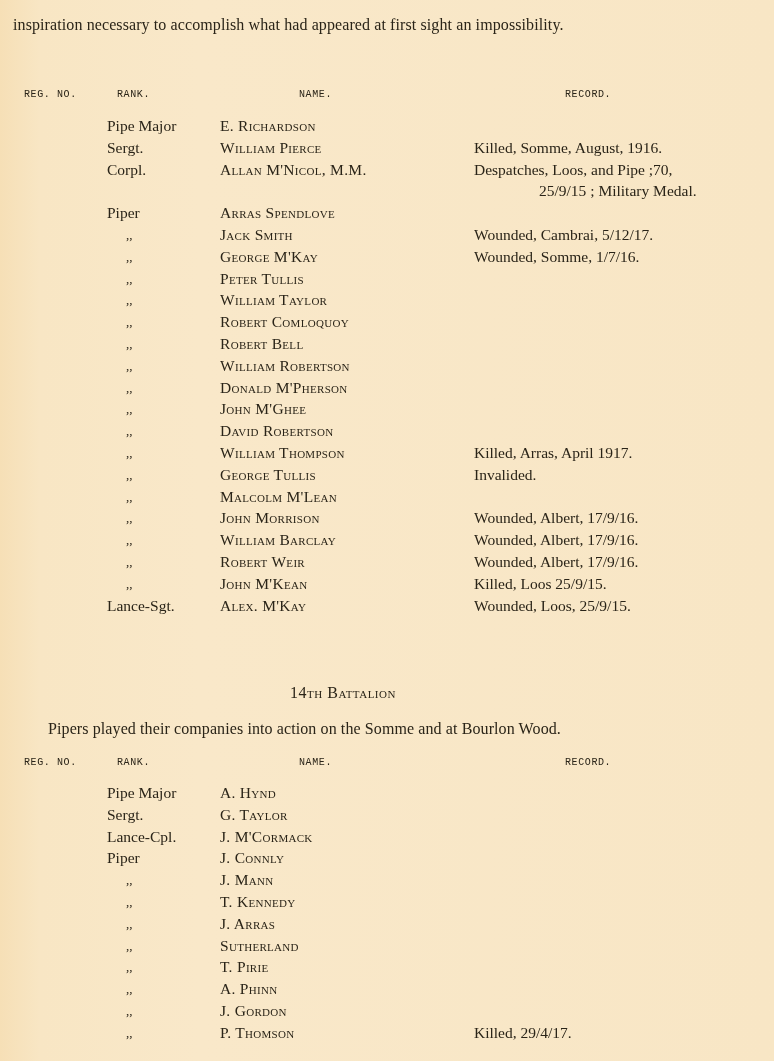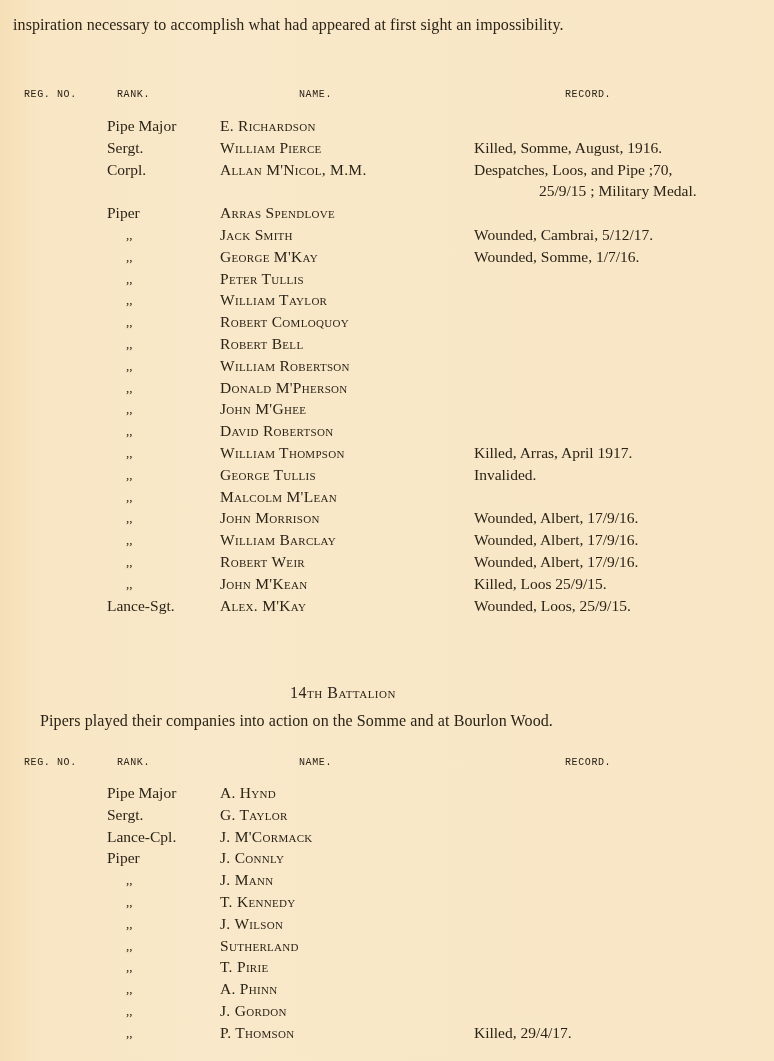--- a/index.html
+++ b/index.html
@@ -157,21 +157,21 @@
     </div>
     <div class="row">
       <span class="c-rank">Lance-Sgt.</span>
       <span class="c-name">Alex. M'Kay</span>
       <span class="c-rec">Wounded, Loos, 25/9/15.</span>
     </div>
   </div>
 
 <div class="section-title">14th Battalion</div>
 
-<p class="para indent p2" style="margin:8px">Pipers played their companies into action on the Somme and at Bourlon Wood.</p>
+<p class="para indent p2" style="margin:16px">Pipers played their companies into action on the Somme and at Bourlon Wood.</p>
 
 <div class="hdr h2">
   <span class="hc-reg">REG. NO.</span>
   <span class="hc-rank">RANK.</span>
   <span class="hc-name">NAME.</span>
   <span class="hc-rec">RECORD.</span>
 </div>
 
 <div class="table t2" id="table1">
     <div class="row">
@@ -193,21 +193,21 @@
     <div class="row">
       <span class="c-rank ditto">,,</span>
       <span class="c-name">J. Mann</span>
     </div>
     <div class="row">
       <span class="c-rank ditto">,,</span>
       <span class="c-name">T. Kennedy</span>
     </div>
     <div class="row">
       <span class="c-rank ditto">,,</span>
-      <span class="c-name">J. Wilson</span>
+      <span class="c-name">J. Arras</span>
     </div>
     <div class="row">
       <span class="c-rank ditto">,,</span>
       <span class="c-name">Sutherland</span>
     </div>
     <div class="row">
       <span class="c-rank ditto">,,</span>
       <span class="c-name">T. Pirie</span>
     </div>
     <div class="row">

